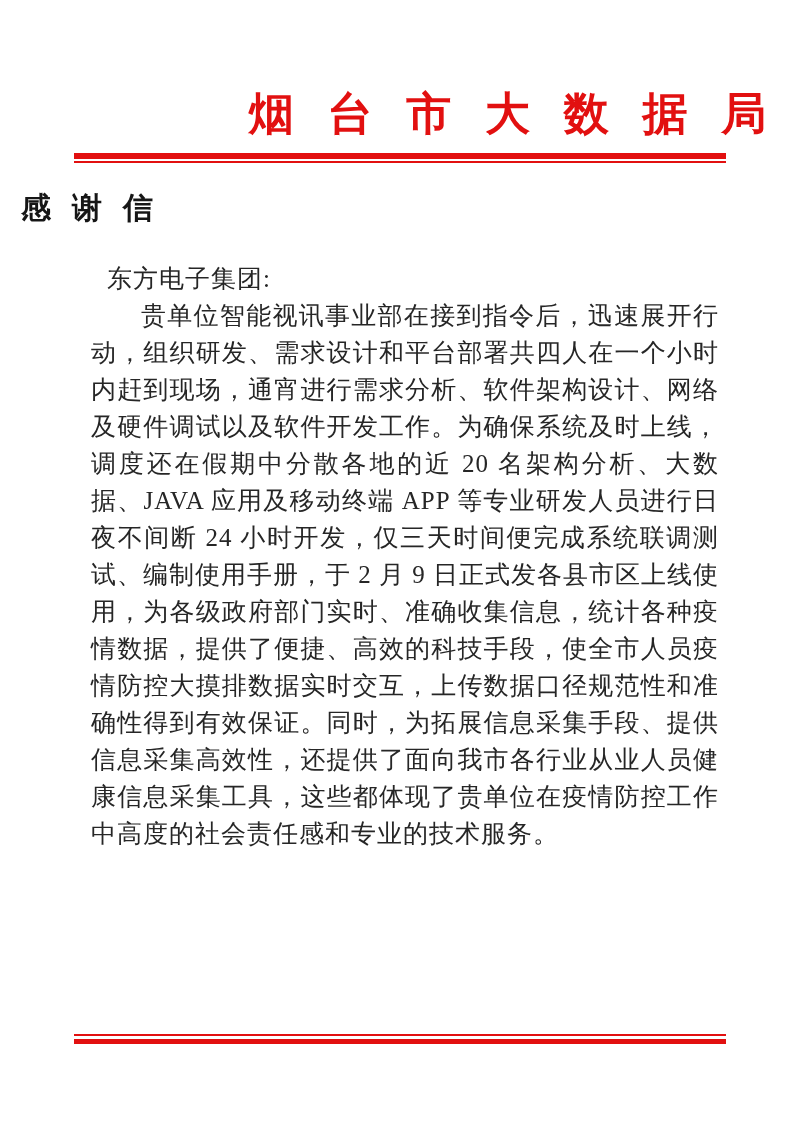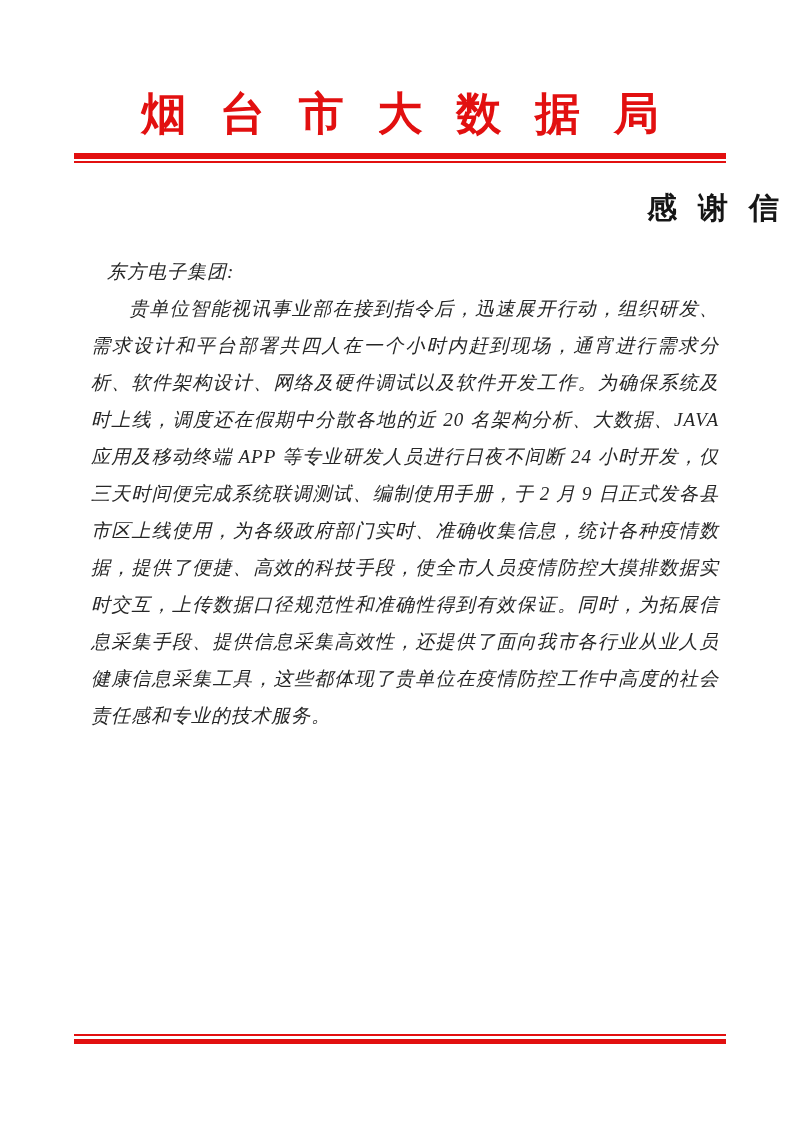--- a/index.html
+++ b/index.html
@@ -14,21 +14,21 @@
     height: 1131px;
     background: #ffffff;
     overflow: hidden;
   }
   
   .agency-name {
     position: absolute;
     top: 88px;
     left: 0;
     width: 100%;
-    text-align: center;
+    text-align: right;
     color: #e21010;
     font-size: 45px;
     font-weight: bold;
     letter-spacing: 0.75em;
     text-indent: 0.75em; 
     white-space: nowrap;
     line-height: 52px;
   }
   
   .rule {
@@ -43,43 +43,42 @@
   .rule-bottom { top: 1034px; }
   .rule-bottom .bar-thick { margin-top: 3px; height: 5px; }
   .rule-bottom .bar-thin { height: 2px; }
   
   .letter-title {
     position: absolute;
     top: 189px;
     left: 0;
     width: 100%;
     margin: 0;
-    text-align: right;
+    text-align: left;
     color: #161616;
     font-size: 30px;
     font-weight: bold;
     letter-spacing: 0.7em;
     text-indent: 0.7em;
     white-space: nowrap;
     line-height: 38px;
   }
   
   .letter-body {
     position: absolute;
     left: 91px;
-    top: 253px;
+    top: 260px;
     width: 628px;
-    font-size: 19px;
+    font-size: 25px;
     line-height: 37px;
     letter-spacing: 1px;
     color: #262626;
     text-align: justify;
     text-justify: inter-character;
     font-weight: normal;
-    font-style: italic;
   }
   .salutation {
     margin: 0;
     text-indent: 16px;
   }
   .para {
     margin: 0;
     text-indent: 2em;
   }
 </style>

